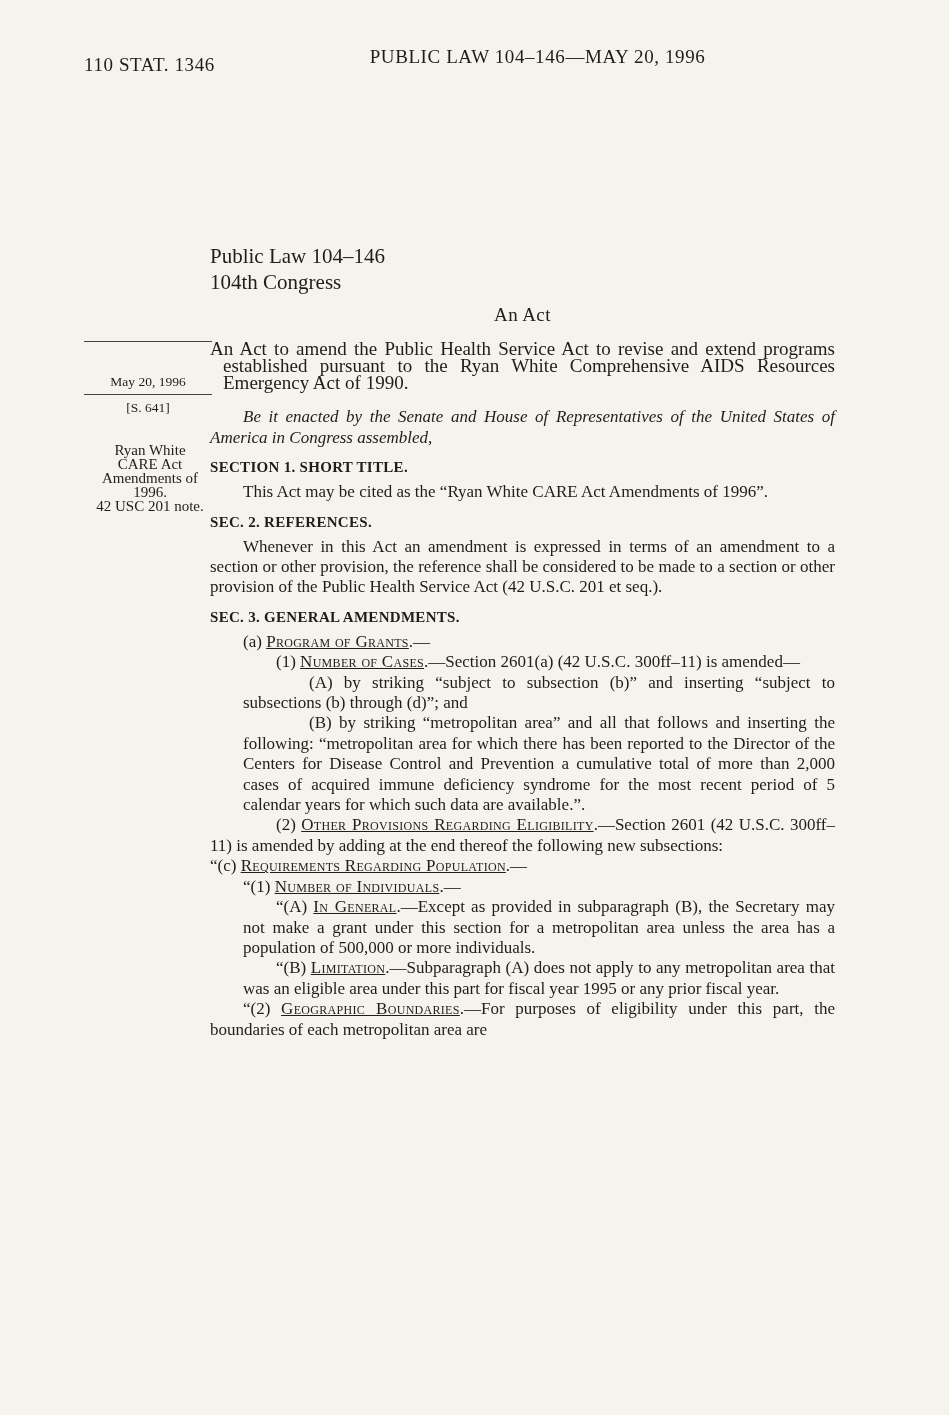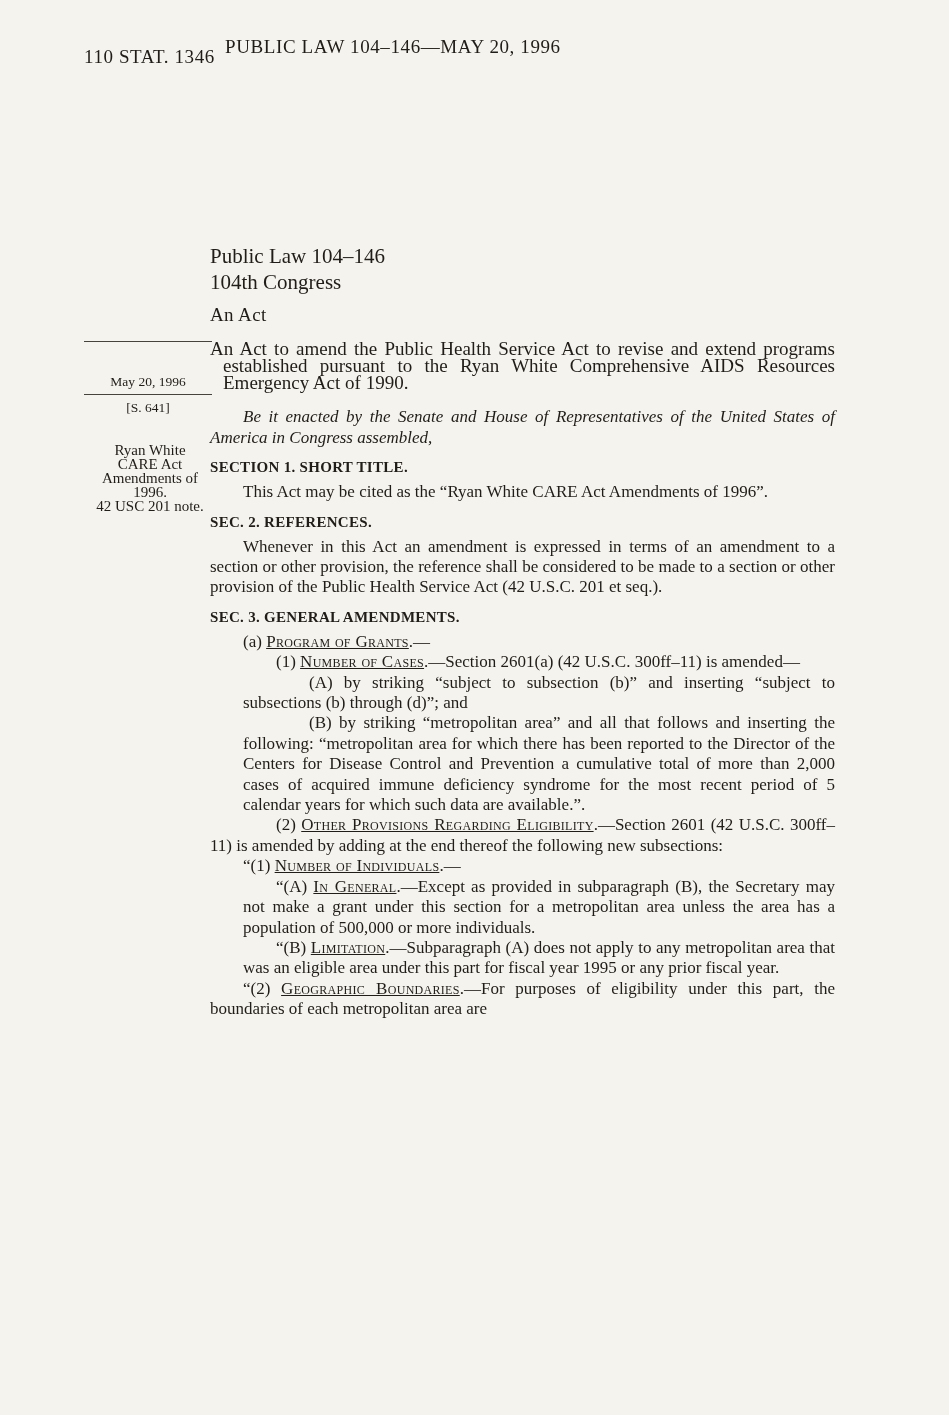--- a/index.html
+++ b/index.html
@@ -9,46 +9,46 @@
     width: 949px;
     height: 1415px;
     margin: 0 auto;
     background: #f5f3ee;
     font-family: "Liberation Serif", "DejaVu Serif", serif;
     color: #201d18;
     overflow: hidden;
   }
   
   .running-header-stat {
-    position: absolute; top: 46px; left: 84px;
+    position: absolute; top: 54px; left: 84px;
     font-size: 19px; letter-spacing: 0.6px;
   }
   .running-header-title {
-    position: absolute; top: 36px; left: 225px; width: 625px;
-    text-align: left; font-size: 19px; letter-spacing: 0.6px;
+    position: absolute; top: 46px; left: 225px; width: 625px;
+    text-align: center; font-size: 19px; letter-spacing: 0.6px;
   }
   
   .mn-date-block {
     position: absolute; top: 338px; left: 84px; width: 128px;
     font-size: 13.5px; text-align: center; line-height: 15px;
   }
   .mn-rule { border-top: 1px solid #46423c; height: 0; margin: 3px 0; }
   .mn-date { padding: 1px 0 2px 0; margin-top: 31px; }
   .mn-bill { padding-top: 2px; }
   .mn-note-block {
     position: absolute; top: 444px; left: 84px; width: 132px;
     font-size: 15px; line-height: 13.9px; text-align: center;
   }
   
   .body-col {
     position: absolute; top: 243px; left: 210px; width: 625px;
   }
   .law-line, .congress-line { font-size: 21px; line-height: 26px; }
   .an-act {
-    font-size: 19px; line-height: 24px;
+    text-align: center; font-size: 19px; line-height: 24px;
     margin-top: 8px; margin-bottom: 14px; letter-spacing: 0.4px;
   }
   .preamble {
     font-size: 19px; line-height: 16.8px; text-align: justify;
     padding-left: 13px; text-indent: -13px; margin-bottom: 16px;
   }
   .enacting {
     font-size: 17px; line-height: 20.4px; font-style: italic;
     text-align: justify; text-indent: 33px; margin-bottom: 4px;
   }
@@ -101,19 +101,20 @@
 
     <p class="heading">SEC. 2. REFERENCES.</p>
     <p class="p ti1">Whenever in this Act an amendment is expressed in terms of an amendment to a section or other provision, the reference shall be considered to be made to a section or other provision of the Public Health Service Act (42 U.S.C. 201 et seq.).</p>
 
     <p class="heading">SEC. 3. GENERAL AMENDMENTS.</p>
     <p class="p ti1"><span>(a) </span><span class="seg-sc">Program of Grants</span><span>.—</span></p>
     <p class="p ti2"><span>(1) </span><span class="seg-sc">Number of Cases</span><span>.—Section 2601(a) (42 U.S.C. 300ff–11) is amended—</span></p>
     <p class="p ml1 ti2"><span>(A) by striking “subject to subsection (b)” and inserting “subject to subsections (b) through (d)”; and</span></p>
     <p class="p ml1 ti2"><span>(B) by striking “metropolitan area” and all that follows and inserting the following: “metropolitan area for which there has been reported to the Director of the Centers for Disease Control and Prevention a cumulative total of more than 2,000 cases of acquired immune deficiency syndrome for the most recent period of 5 calendar years for which such data are available.”.</span></p>
     <p class="p ti2"><span>(2) </span><span class="seg-sc">Other Provisions Regarding Eligibility</span><span>.—Section 2601 (42 U.S.C. 300ff–11) is amended by adding at the end thereof the following new subsections:</span></p>
+    <p class="p"><span>“(c) </span><span class="seg-sc">Requirements Regarding Population</span><span>.—</span></p>
     <p class="p ti1"><span>“(1) </span><span class="seg-sc">Number of Individuals</span><span>.—</span></p>
     <p class="p ml1 ti1"><span>“(A) </span><span class="seg-sc">In General</span><span>.—Except as provided in subparagraph (B), the Secretary may not make a grant under this section for a metropolitan area unless the area has a population of 500,000 or more individuals.</span></p>
     <p class="p ml1 ti1"><span>“(B) </span><span class="seg-sc">Limitation</span><span>.—Subparagraph (A) does not apply to any metropolitan area that was an eligible area under this part for fiscal year 1995 or any prior fiscal year.</span></p>
     <p class="p ti1"><span>“(2) </span><span class="seg-sc">Geographic Boundaries</span><span>.—For purposes of eligibility under this part, the boundaries of each metropolitan area are</span></p>
   </div>
 
 </div>
 
 </body></html>

